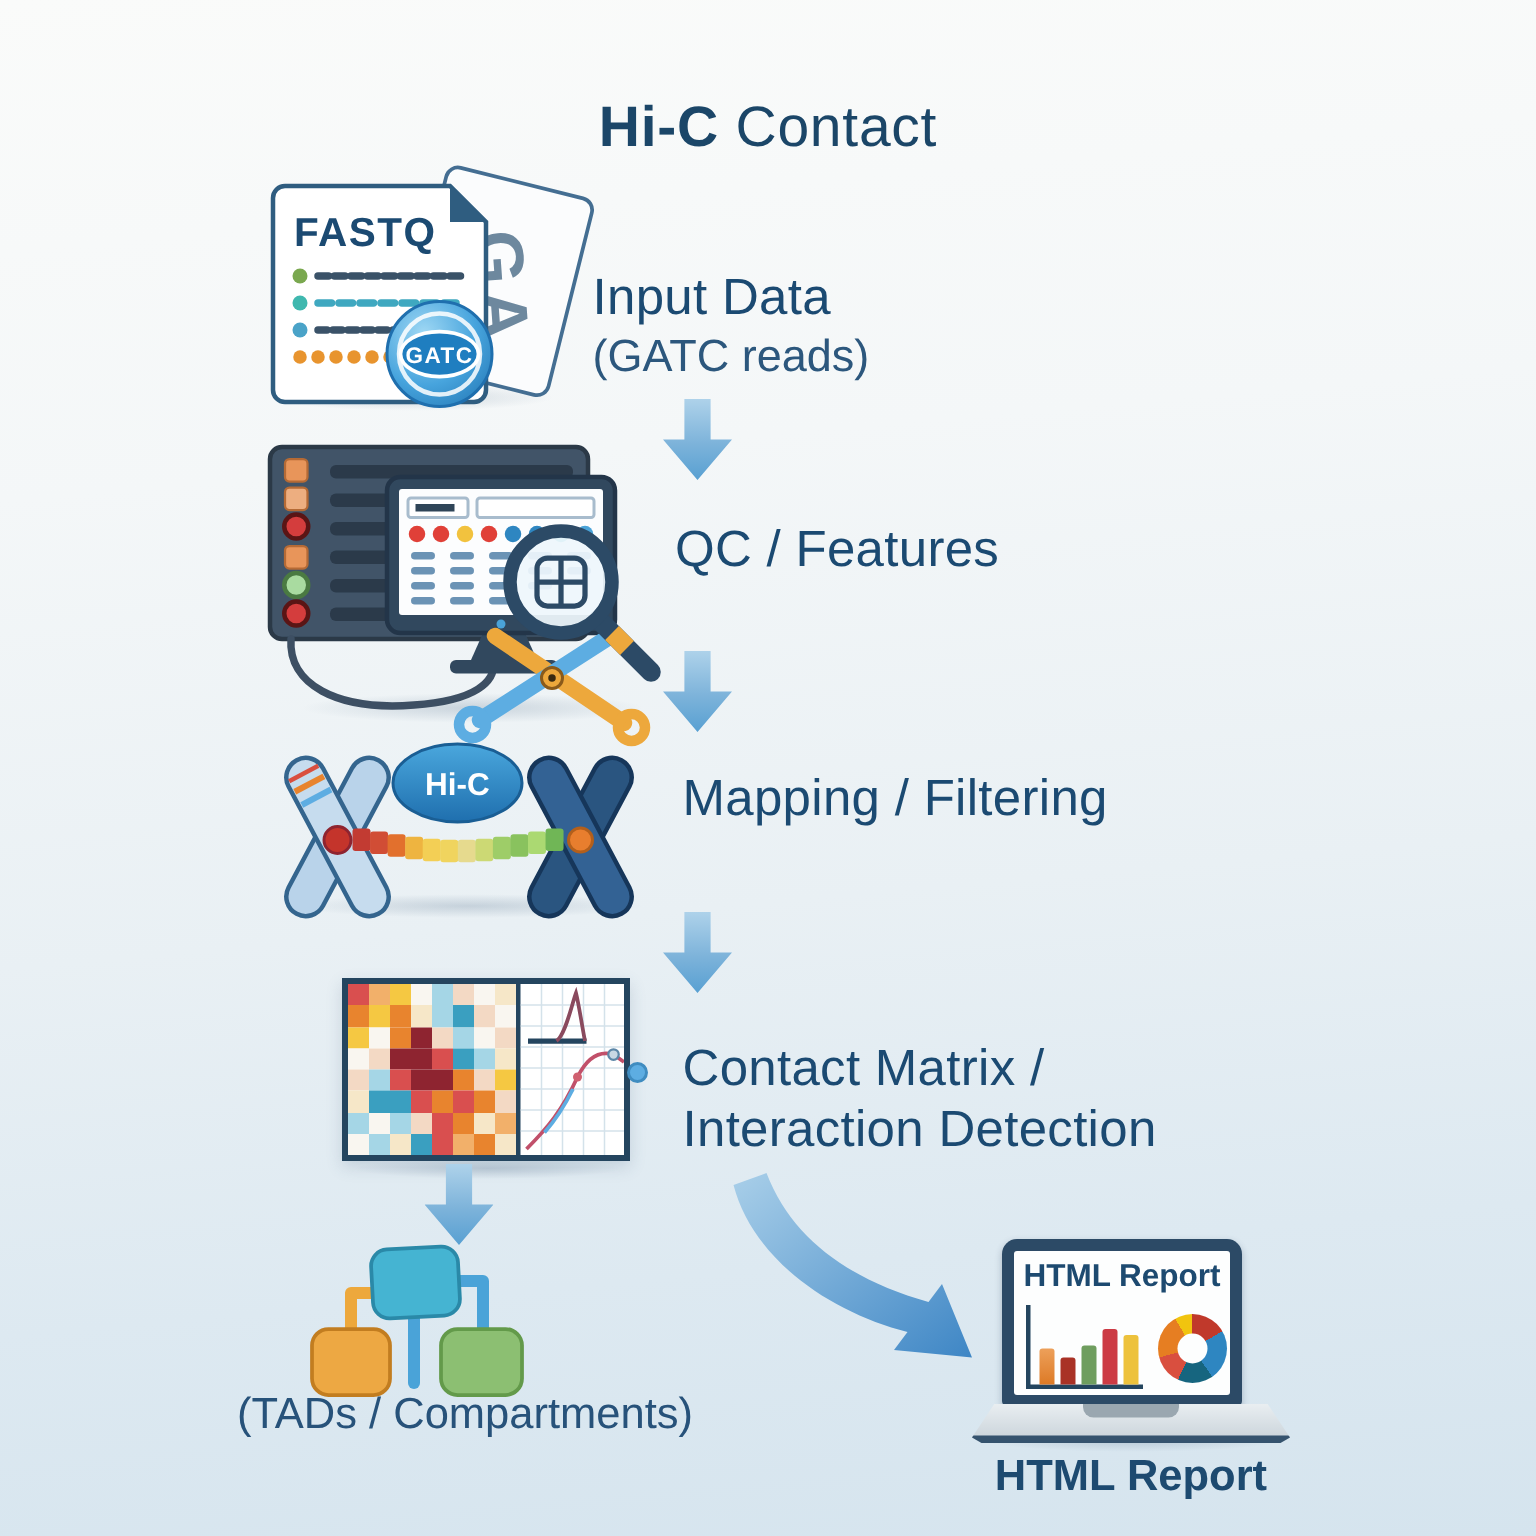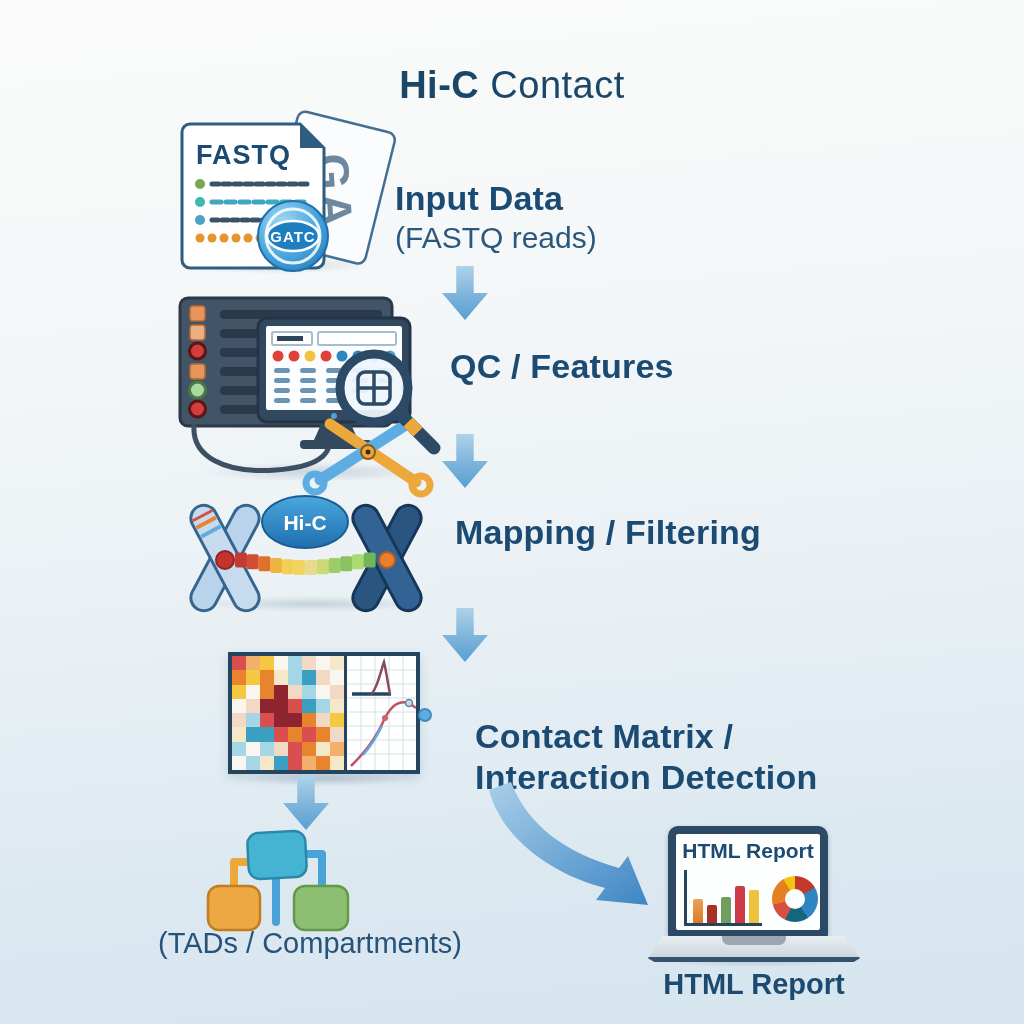--- a/index.html
+++ b/index.html
@@ -8,21 +8,21 @@
     font-family:"Liberation Sans","DejaVu Sans",sans-serif;
     background:linear-gradient(175deg,#fafbfa 0%,#f4f7f8 30%,#e9f0f4 58%,#dde9f1 80%,#d5e4ee 100%);
   }
   .abs{position:absolute;}
   .shadow{position:absolute;background:radial-gradient(ellipse at center,rgba(70,100,130,.22),rgba(70,100,130,0) 70%);border-radius:50%;}
 
   
   .page-title{left:0;top:64px;width:1024px;text-align:center;font-size:38px;color:#1b4668;letter-spacing:.5px;}
   .page-title .brand{font-weight:800;}
   .page-title .rest{font-weight:500;}
-  .step-title{font-size:34px;font-weight:700;color:#1b4a72;line-height:41px;letter-spacing:.2px;}
+  .step-title{font-size:34px;font-weight:400;color:#1b4a72;line-height:41px;letter-spacing:.2px;}
   .step-sub{font-size:30px;font-weight:400;color:#2c577d;line-height:38px;}
   .struct-line{font-size:29px;font-weight:500;color:#27527a;line-height:35px;}
   .report-caption{font-size:29px;font-weight:600;color:#1d4a70;text-align:center;}
 
   
   .flow-arrow{
     width:46px;height:54px;
     background:linear-gradient(180deg,#aed2ea 0%,#7db3da 55%,#58a0d2 100%);
     clip-path:polygon(31% 0,69% 0,69% 50%,100% 50%,50% 100%,0 50%,31% 50%);
   }
@@ -102,21 +102,21 @@
   <g>
     <circle cx="127" cy="126" r="35" fill="url(#badgeGrad)" stroke="#1f6fae" stroke-width="2"></circle>
     <circle cx="127" cy="126" r="27" fill="none" stroke="rgba(255,255,255,0.85)" stroke-width="3"></circle>
     <ellipse cx="127" cy="126" rx="26" ry="15" fill="#1f7ec0" stroke="#ffffff" stroke-width="2.5"></ellipse>
     <text x="127" y="132" text-anchor="middle" font-size="15" font-weight="bold" fill="#ffffff" letter-spacing="1">GATC</text>
   </g>
 </svg>
 
 <div class="abs" style="left:395px;top:178px;">
   <div class="step-title">Input Data</div>
-  <div class="step-sub">(FASTQ reads)</div>
+  <div class="step-sub">(GATC reads)</div>
 </div>
 
 <div class="abs flow-arrow" style="left:442px;top:266px;"></div>
 
 <div class="shadow" style="left:200px;top:462px;width:230px;height:20px;"></div>
 <svg class="abs" style="left:172px;top:284px;" width="270" height="215" viewBox="0 0 270 215">
 
   <g>
     <rect x="8" y="14" width="212" height="128" rx="8" fill="#415468" stroke="#2b3947" stroke-width="3"></rect>
     <rect x="48" y="26" width="162" height="9" rx="4" fill="#2b3a4a"></rect>
@@ -336,21 +336,21 @@
       <path d="M 24 38 C 30 34 34 14 37 6 C 39 14 41 28 43 38" stroke="#8a4a5e" stroke-width="2.5" fill="none"></path>
       <path d="M 4 110 C 18 96 28 84 38 62 C 44 50 52 44 62 47 L 69 52" stroke="#c1506a" stroke-width="2.5" fill="none"></path>
       <path d="M 16 99 C 24 90 30 80 35 70" stroke="#5dade2" stroke-width="2.5" fill="none"></path>
       <circle cx="38" cy="62" r="3" fill="#d06070"></circle>
       <circle cx="62" cy="47" r="3.5" fill="#c9d8e4" stroke="#5d87a8" stroke-width="1.5"></circle>
     </svg>
   </div>
 </div>
 <div class="abs mx-dot" style="left:418px;top:708px;"></div>
 
-<div class="abs" style="left:455px;top:716px;margin-left:20px;">
+<div class="abs" style="left:455px;top:692px;">
   <div class="step-title">Contact Matrix /</div>
   <div class="step-title">Interaction Detection</div>
 </div>
 
 <div class="abs flow-arrow" style="left:283px;top:776px;"></div>
 
 <svg class="abs" style="left:466px;top:760px;" width="210" height="170" viewBox="0 0 210 170">
   <defs>
     <linearGradient id="bigArrowGrad" x1="0" y1="0" x2="1" y2="1">
       <stop offset="0" stop-color="#a9cfe9"></stop>

